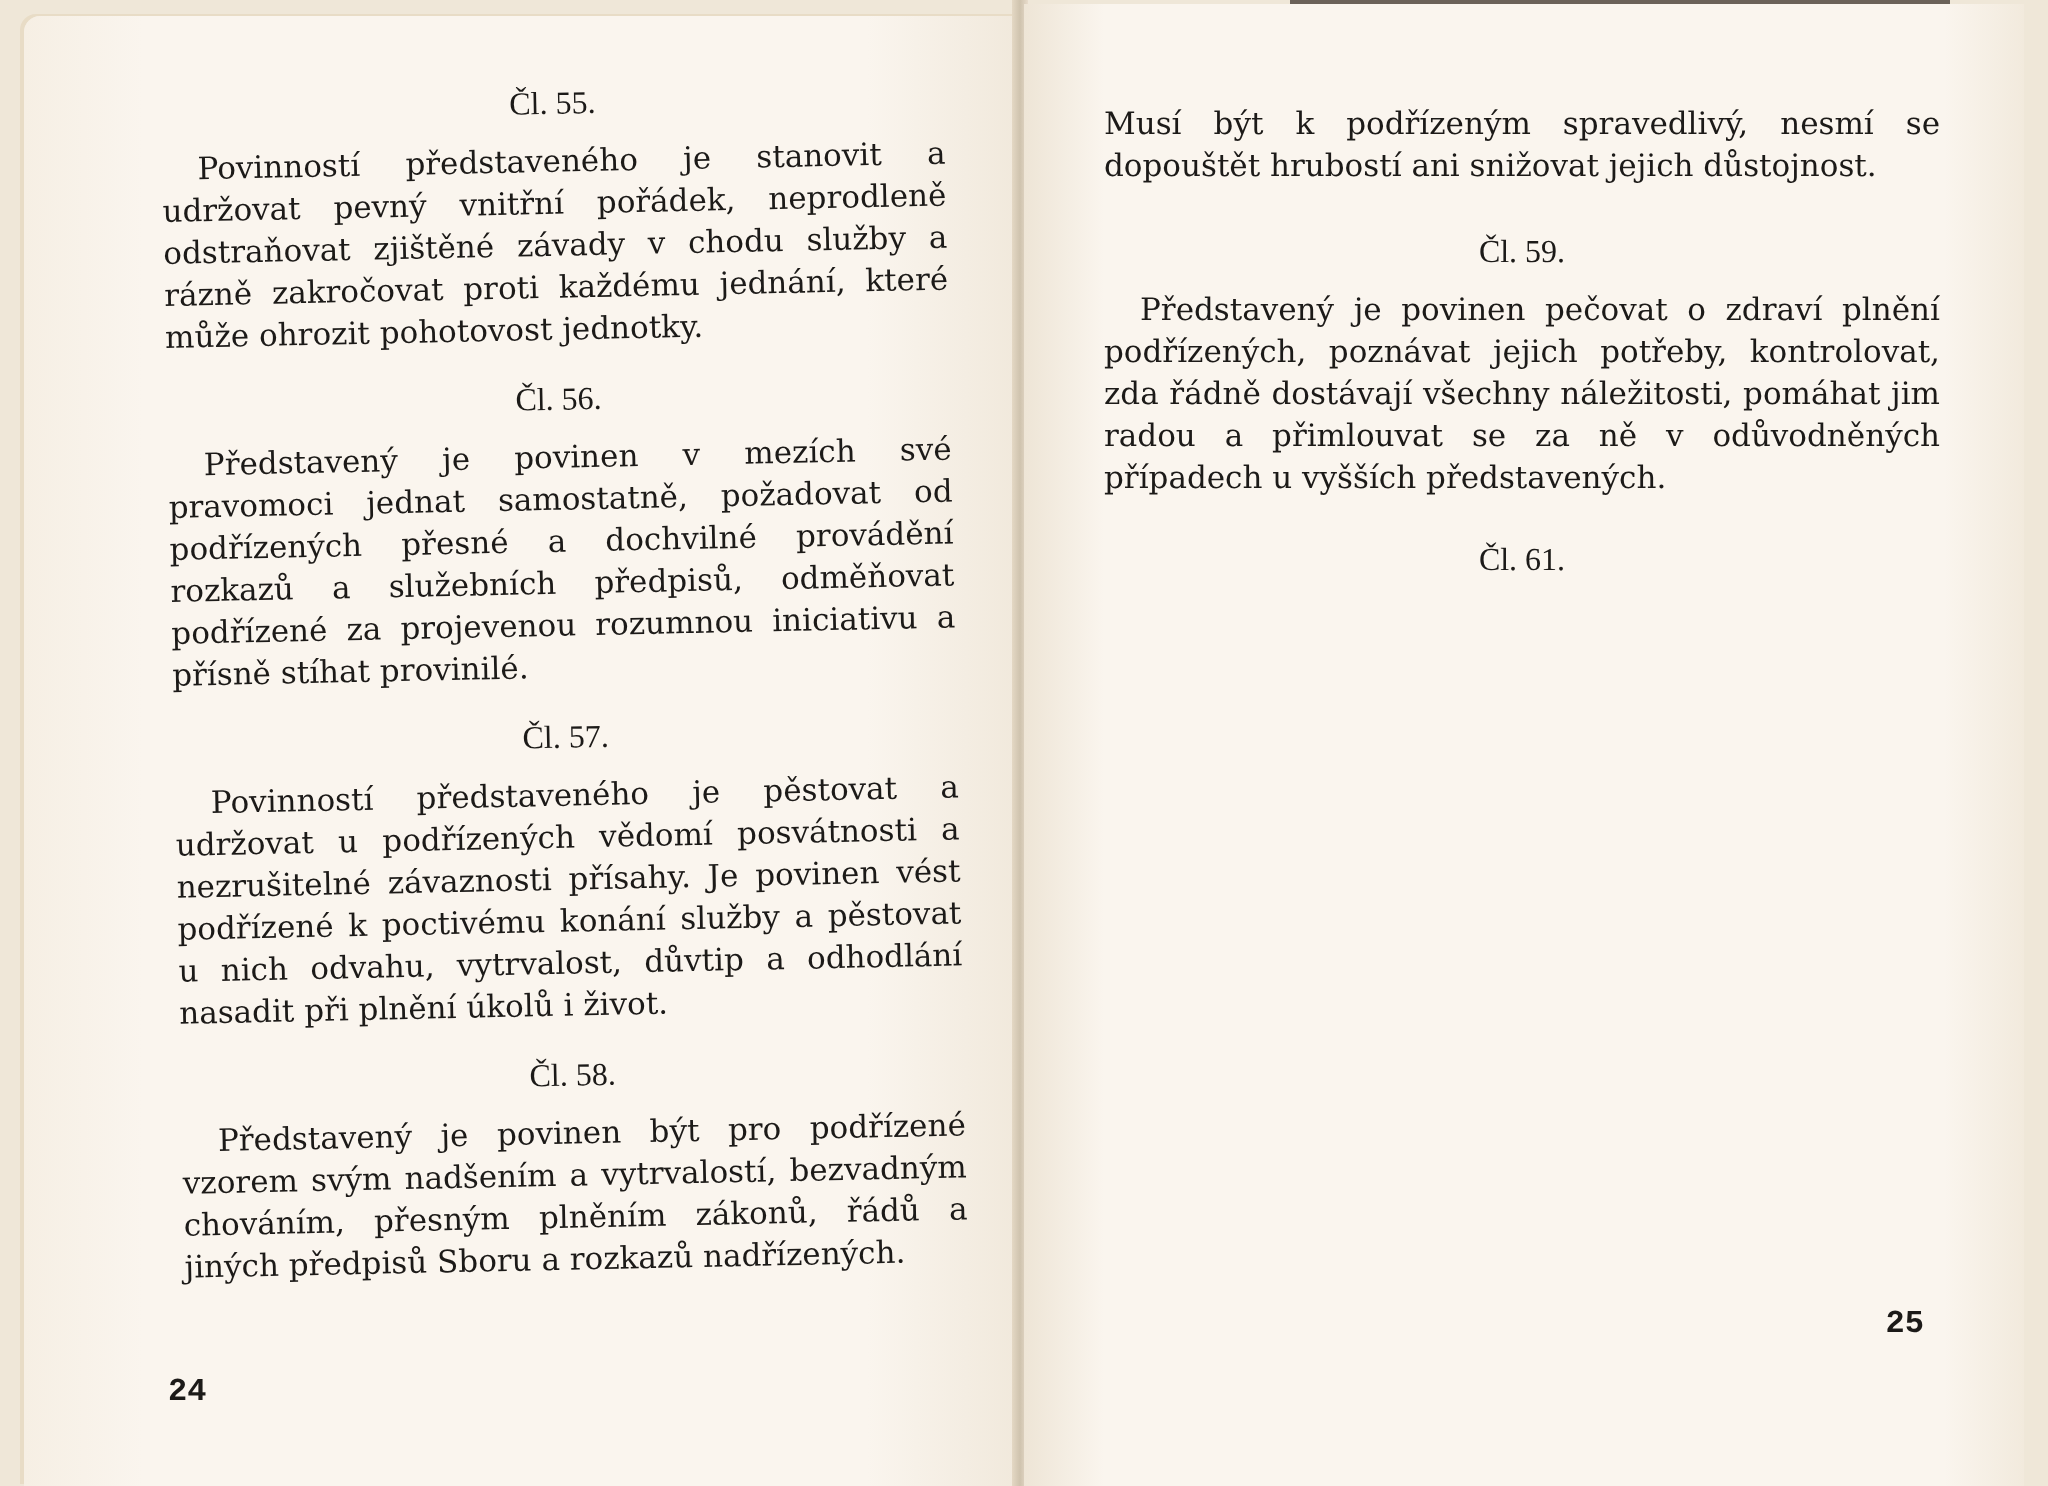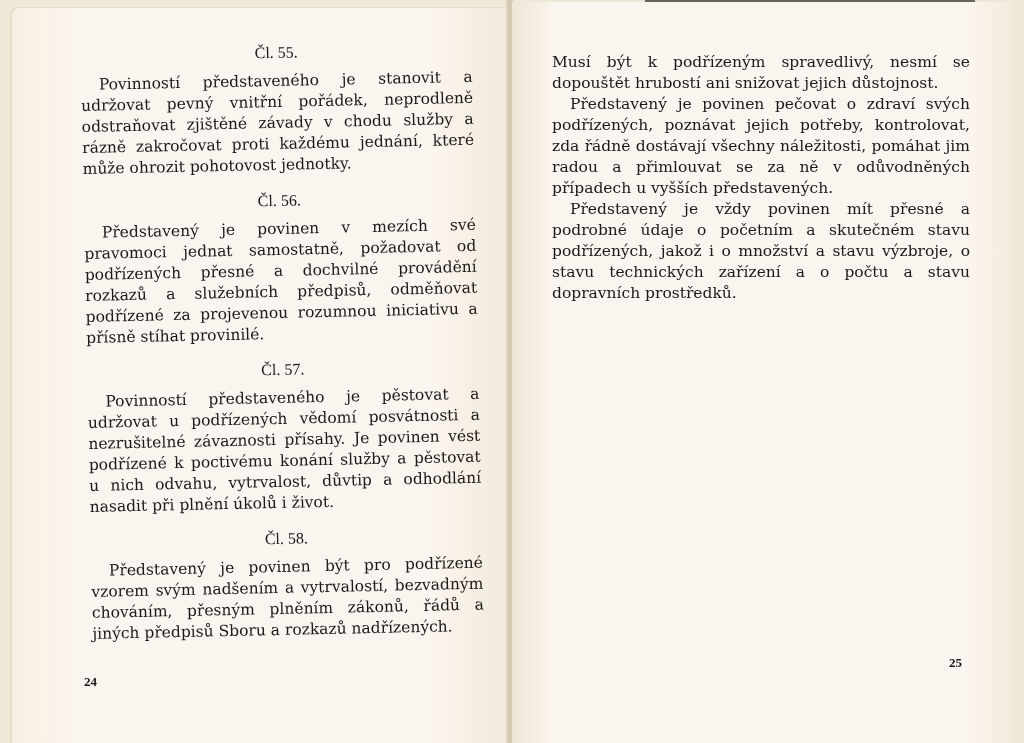--- a/index.html
+++ b/index.html
@@ -34,22 +34,22 @@
     }
     .col {
       position: absolute; font-size: 15.5px; line-height: 21px;
     }
     .left .col { left: 68px; width: 392px; top: 38px; transform: rotate(-1.2deg); transform-origin: top left; }
     .right .col { left: 40px; width: 418px; top: 36px; margin-top: 14px; }
     .heading { text-align: center; margin: 14px 0 8px; font-family: "Liberation Serif", serif; font-size: 16px; }
     .heading:first-child { margin-top: 0; }
     p { margin: 0; text-align: justify; text-indent: 18px; hyphens: manual; }
     p.noindent { text-indent: 0; }
-    .pagenum { position: absolute; font-size: 13px; font-weight: bold; font-family: Liberation Serif, serif; }
-    .left .pagenum { left: 72px; bottom: 53px; text-align: right; }
+    .pagenum { position: absolute; font-size: 16px; font-weight: bold; font-family: Liberation Mono, monospace; }
+    .left .pagenum { left: 72px; bottom: 38px; text-align: right; }
     .right .pagenum { right: 50px; bottom: 72px; }
   </style>
 </head>
 <body>
 
 <div class="spread">
   <div class="topbar"></div>
 
   <div class="page left">
     <div class="col">
@@ -67,20 +67,21 @@
     </div>
     <div class="pagenum">24</div>
   </div>
 
   <div class="gutter"></div>
 
   <div class="page right">
     <div class="col">
       <p class="noindent">Musí být k podřízeným spravedlivý, nesmí se dopouštět hrubostí ani snižovat jejich důstojnost.</p>
 
-      <p>Představený je povinen pečovat o zdraví svých podřízených, poznávat jejich potřeby, kontrolovat, zda řádně dostávají všechny náležitosti, pomáhat jim radou a přimlouvat se za ně v odůvodněných případech u vyšších představených.</p>
+      <div class="heading" style="margin-top:22px">Čl. 59.</div>
+      <p>Představený je povinen pečovat o zdraví plnění podřízených, poznávat jejich potřeby, kontrolovat, zda řádně dostávají všechny náležitosti, pomáhat jim radou a přimlouvat se za ně v odůvodněných případech u vyšších představených.</p>
 
-      <p>Představený je vždy povinen mít přesné a podrobné údaje o početním a skutečném stavu podřízených, jakož i o množství a stavu výzbroje, o stavu technických zařízení a o počtu a stavu dopravních prostředků.</p>
 
+      <div class="heading" style="margin-top:20px">Čl. 61.</div>
     </div>
     <div class="pagenum">25</div>
   </div>
 </div>
 
 </body></html>

